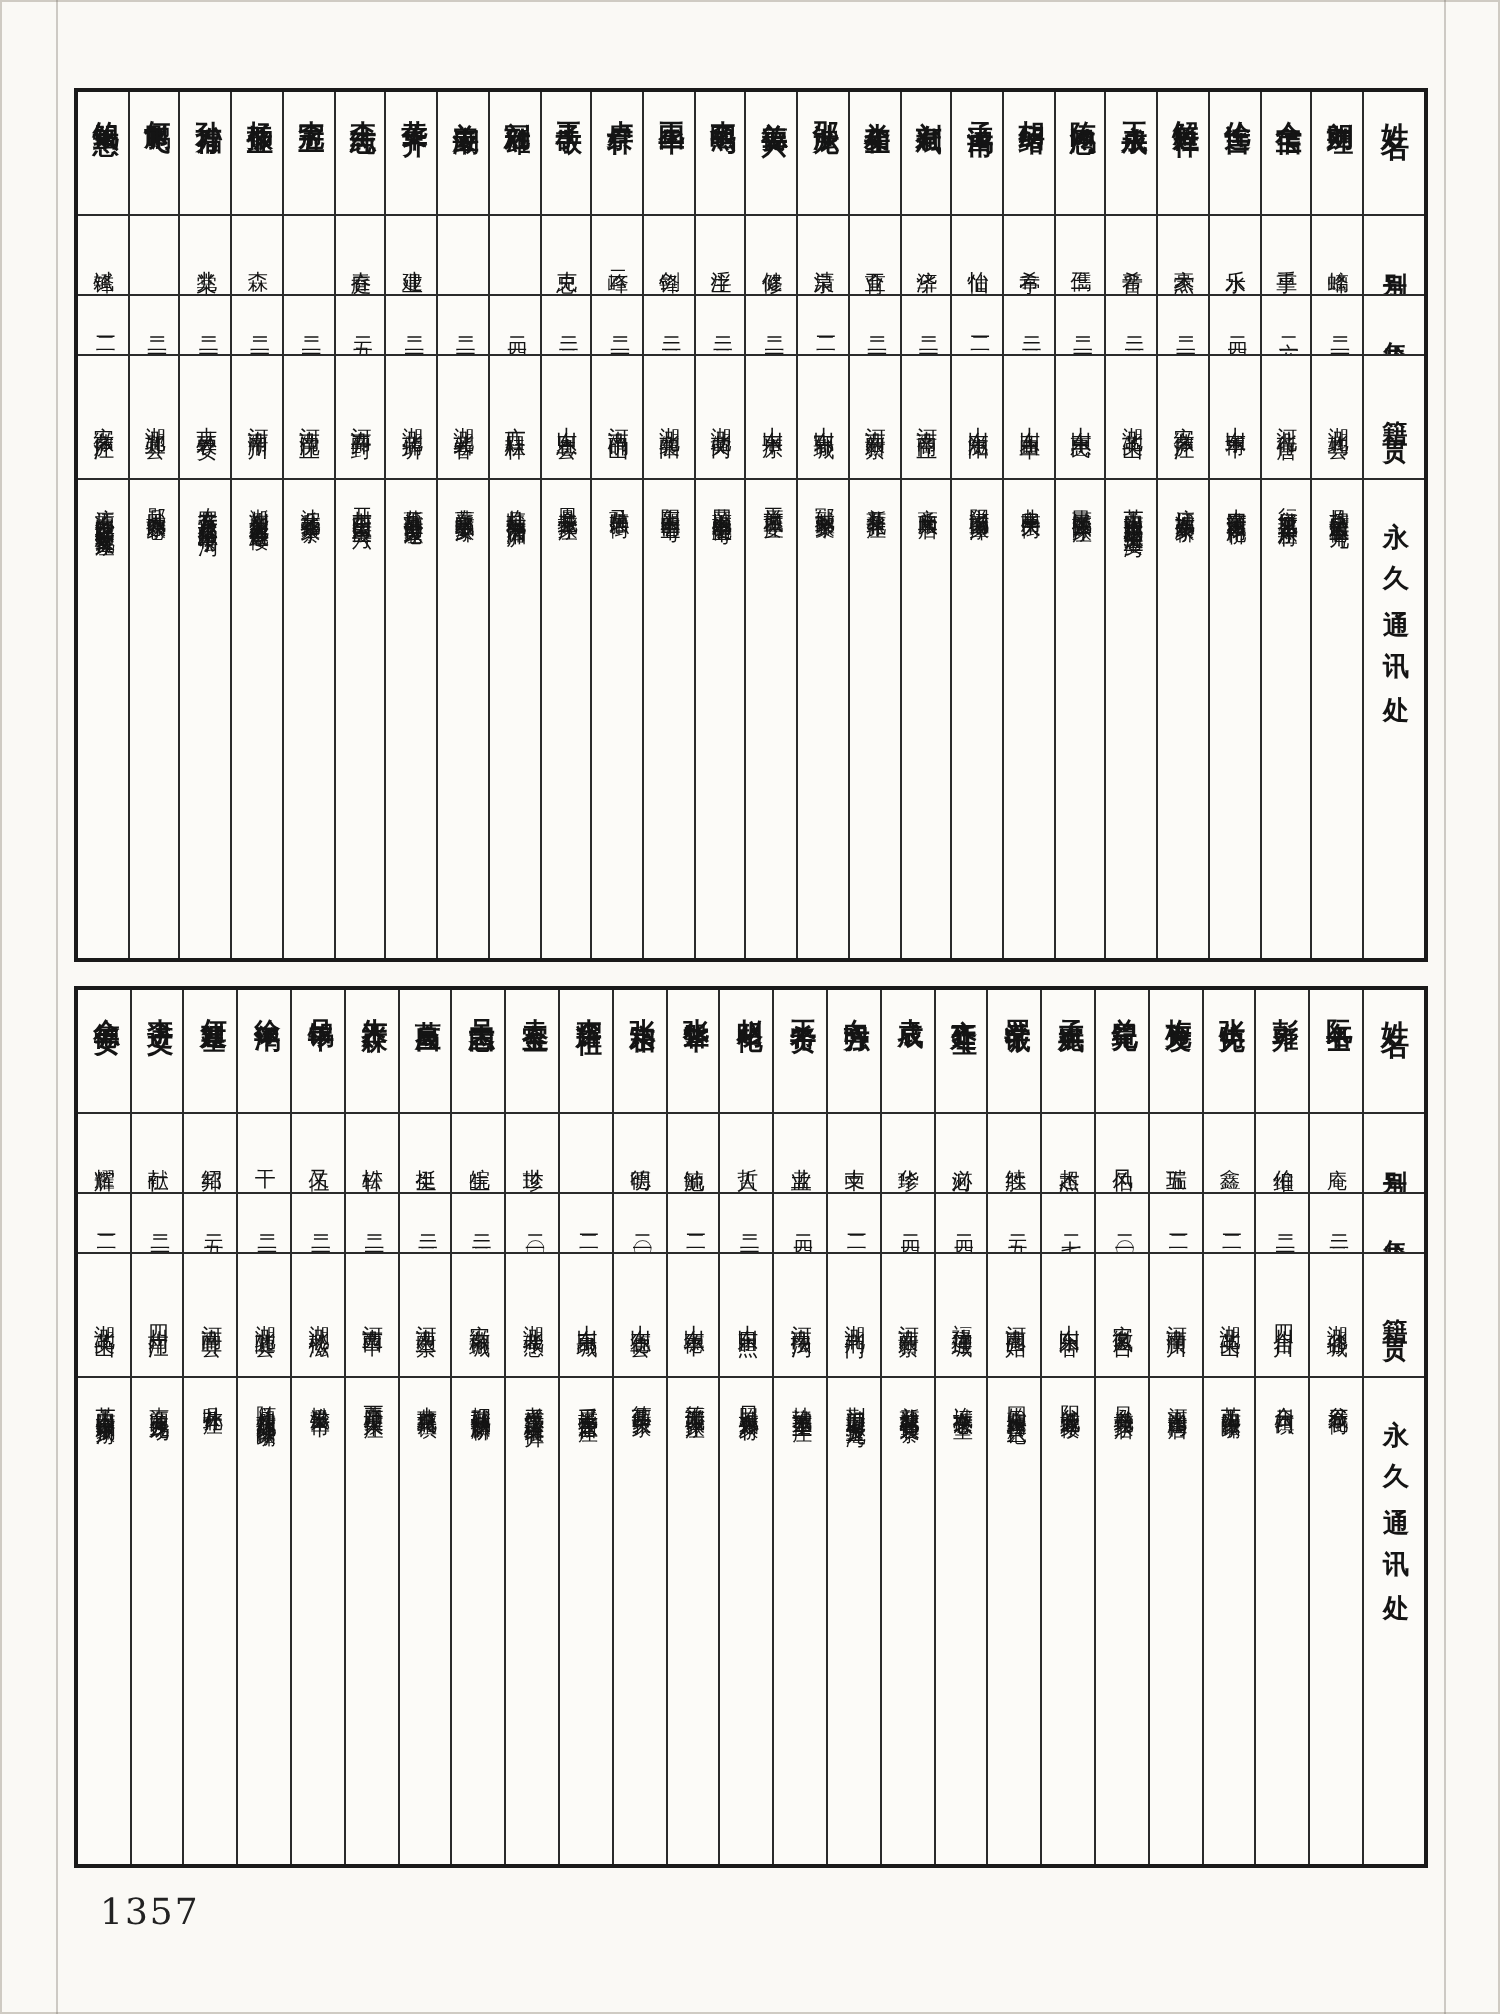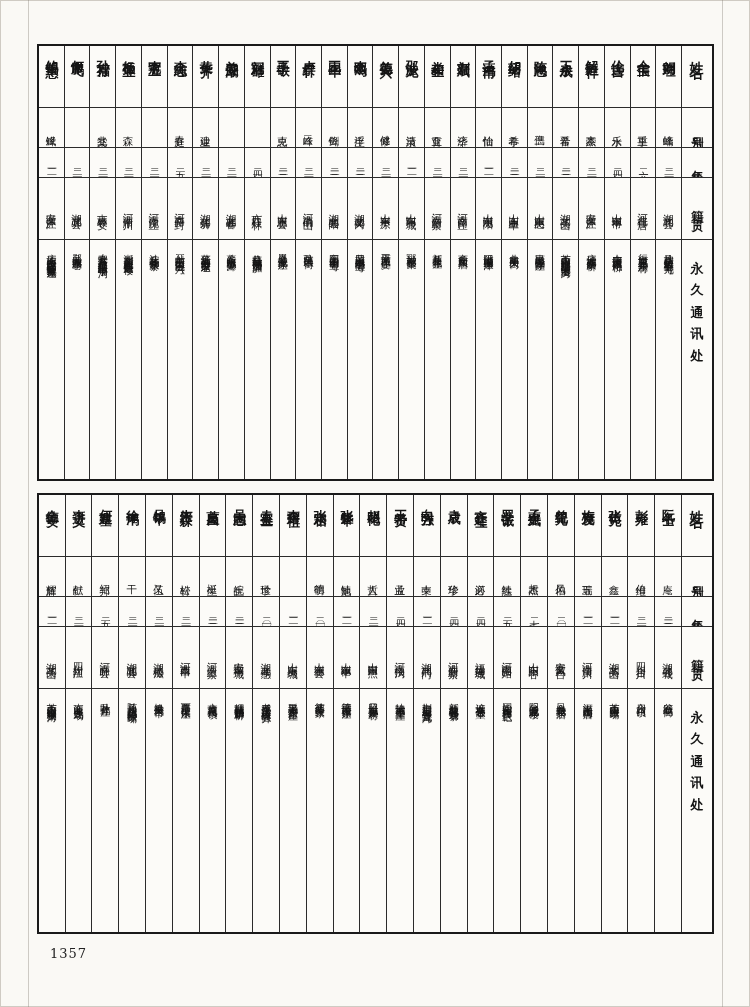--- a/index.html
+++ b/index.html
@@ -59,21 +59,21 @@
   .alias-cell.hdr  { font-size: 12px; }
   .age-cell.hdr    { font-size: 11.5px; }
   .origin-cell.hdr { font-size: 12.5px; }
   .origin-cell.hdr span { letter-spacing: 9px; }
   .addr-cell.hdr   { font-size: 13px; padding-top: 10px; }
   .addr-cell.hdr span { letter-spacing: 22px; line-height: 15px; }
 
   .page-number {
     position: absolute; left: 50px; top: 946px;
     font-family: "DejaVu Serif", "Liberation Serif", serif;
-    font-size: 13px; letter-spacing: 1px; color: #222;
+    font-size: 18px; letter-spacing: 1px; color: #222;
   }
 </style>
 </head>
 <body>
 
 <div class="page">
   <div class="scan-edge left"></div>
   <div class="scan-edge right"></div>
 
   <div id="table-top" class="vtable">

